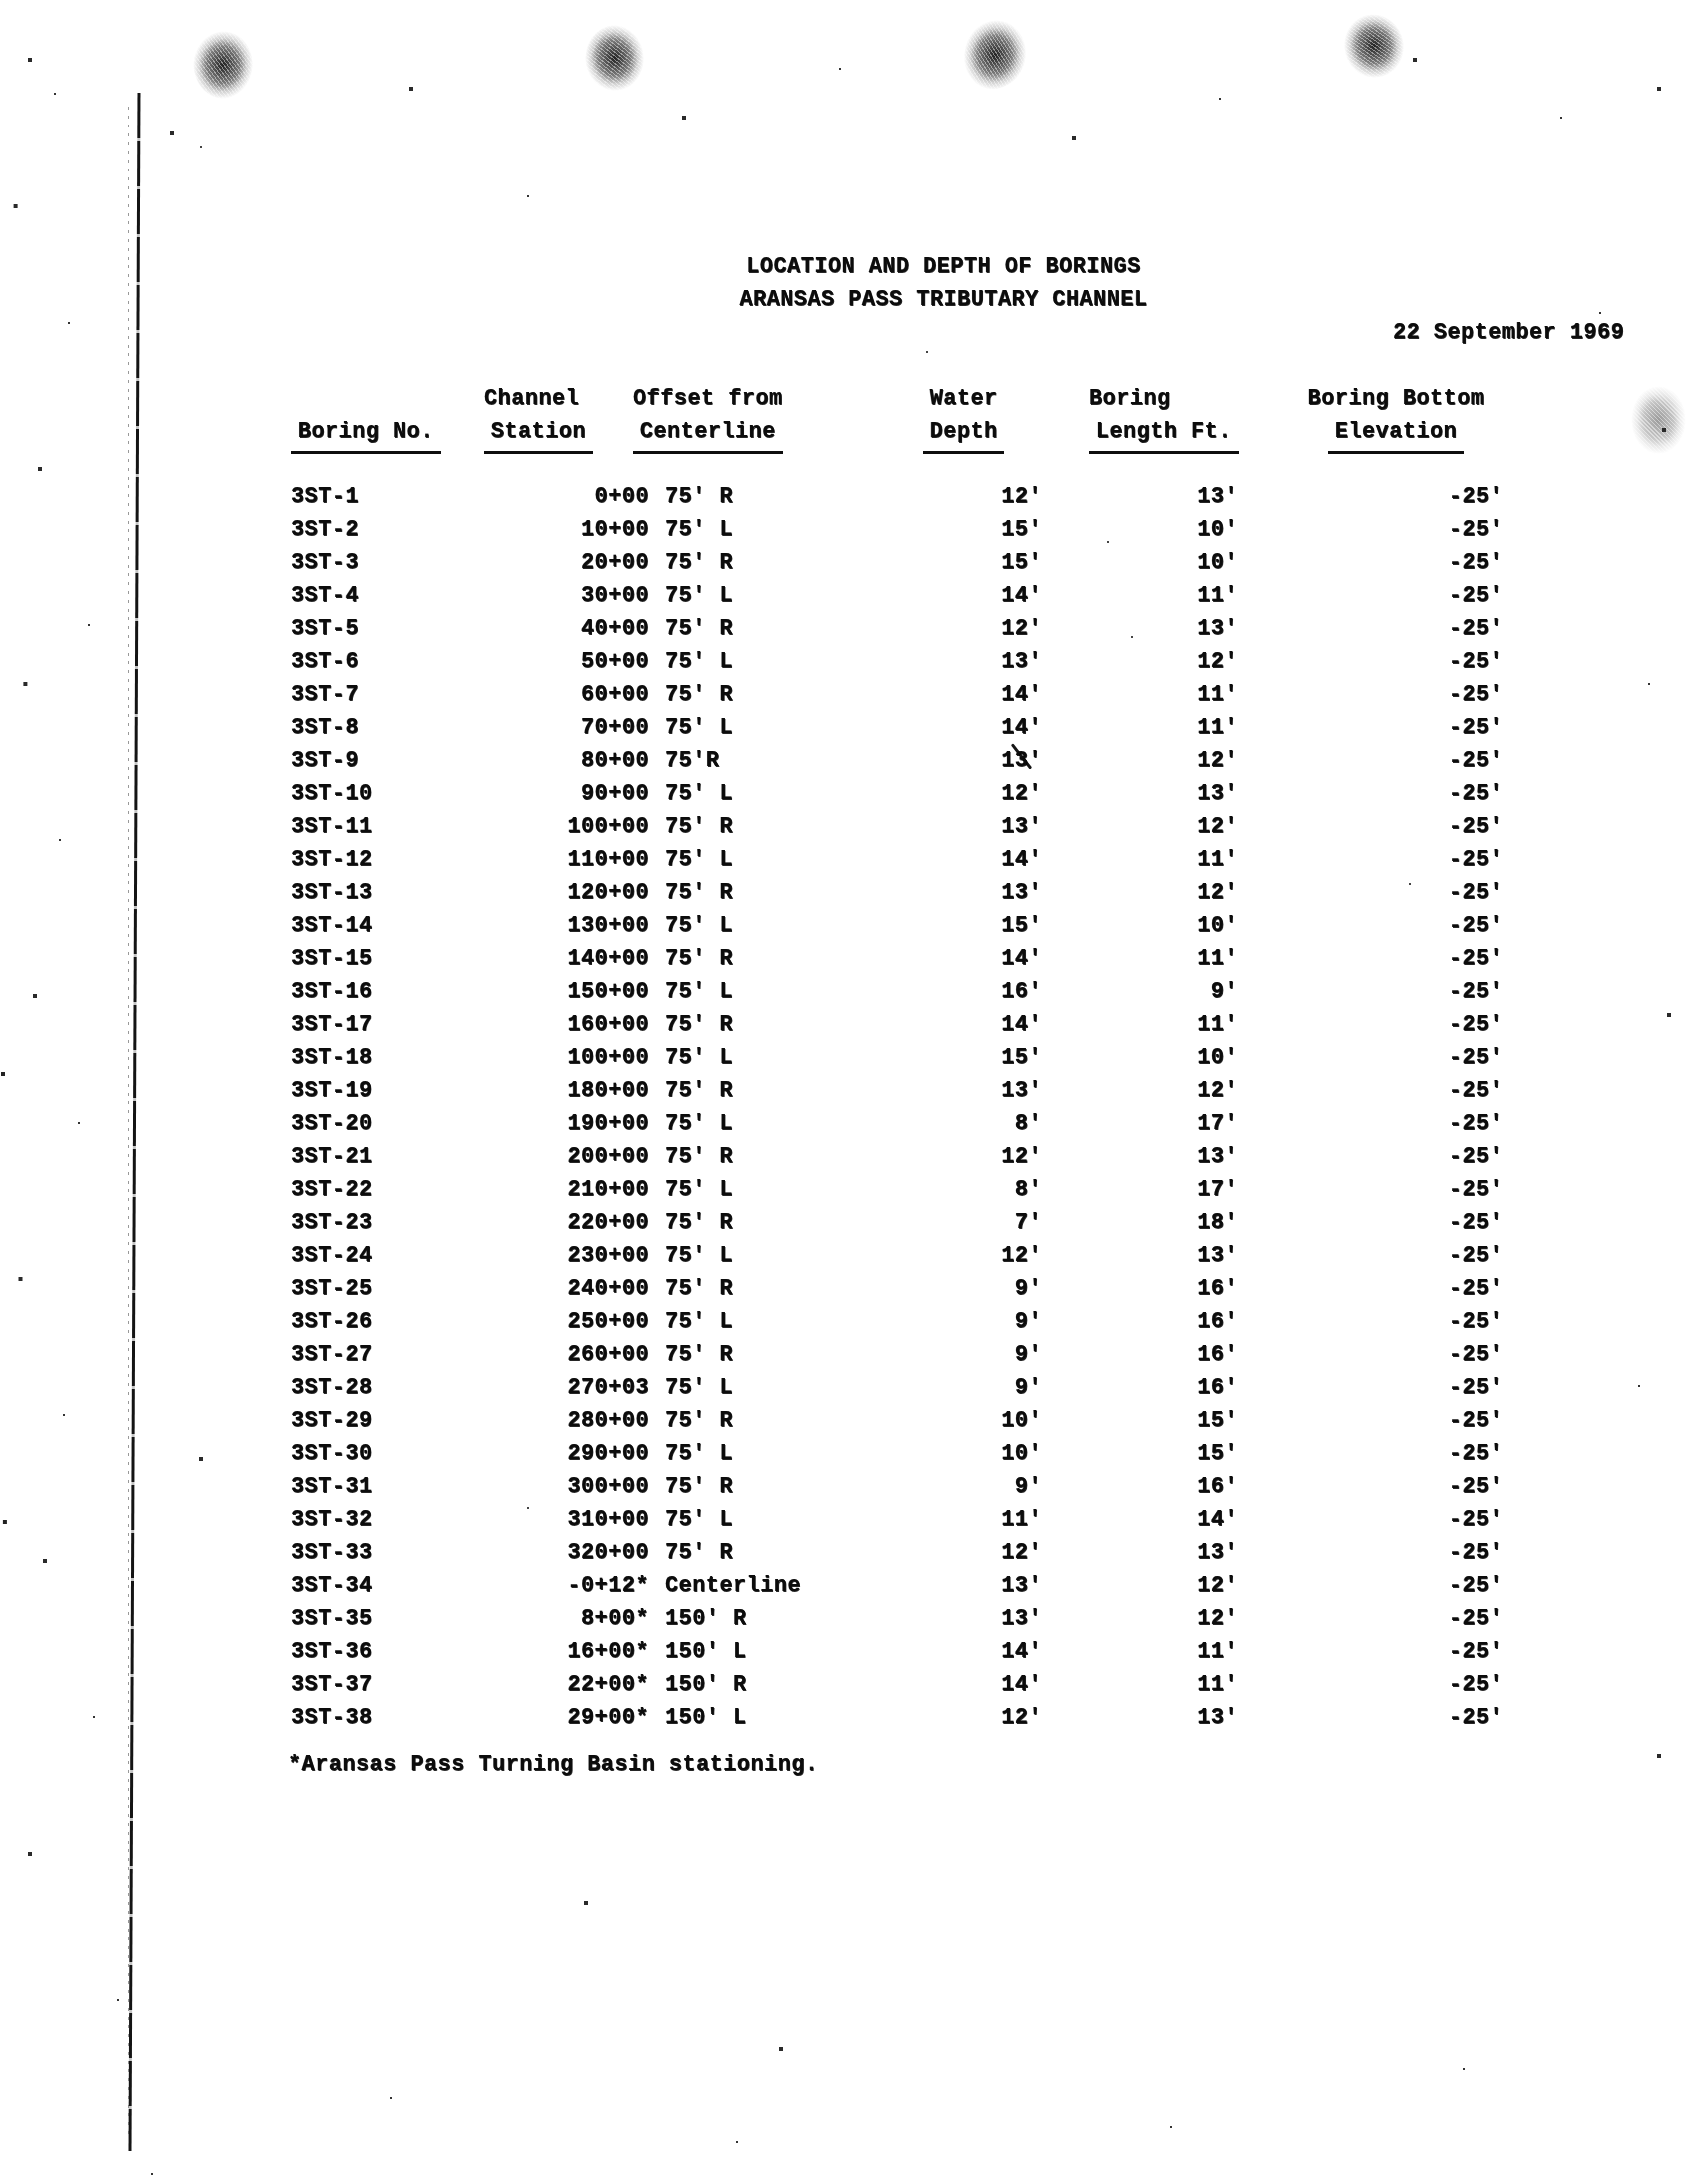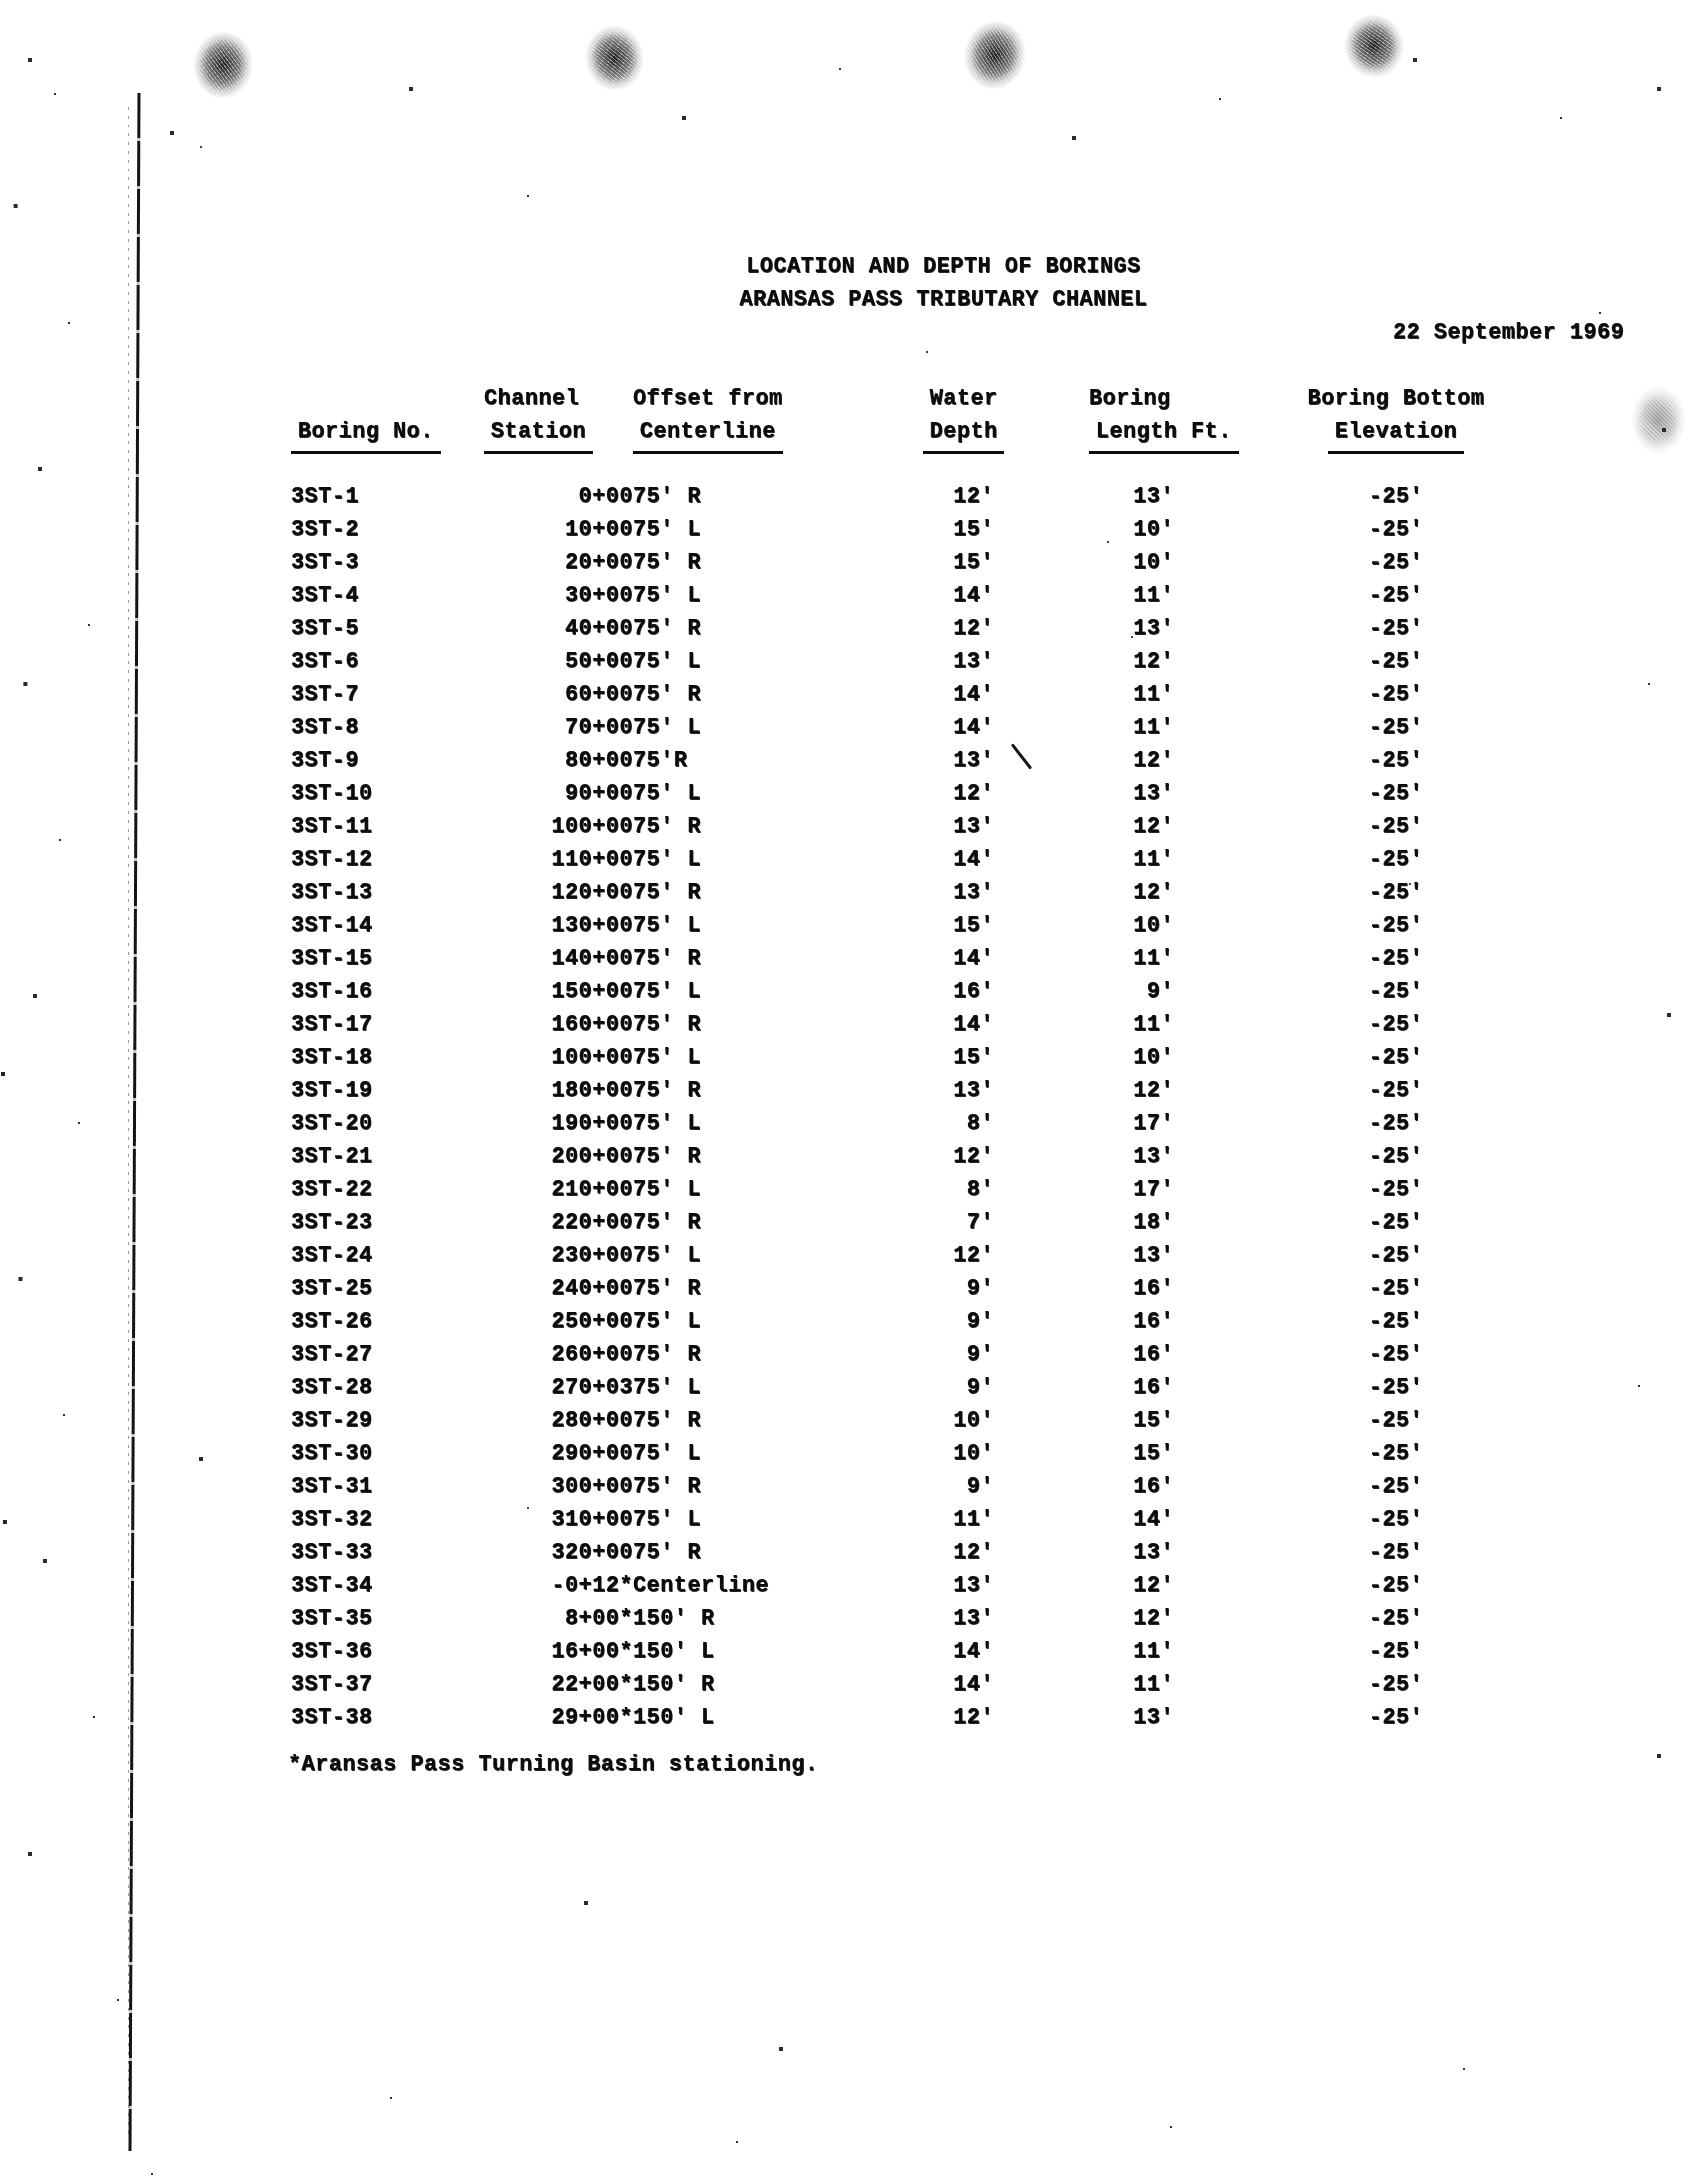--- a/index.html
+++ b/index.html
@@ -19,21 +19,21 @@
   
   .title-block{
     position:absolute; left:694px; top:250px; width:499px;
     text-align:center; line-height:33px; white-space:nowrap;
   }
   .date{ position:absolute; left:1363px; top:316px; line-height:33px; white-space:nowrap;margin-left:30px; }
 
   
   .thead{ position:absolute; left:291px; top:382px; }
   .tbody{ position:absolute; left:291px; top:480px; }
-  .tr{ display:flex; height:33px; line-height:33px; }
+  .tr{ display:flex; height:33px; line-height:33px;gap:16px; }
   .hrow{ display:flex; height:33px; line-height:33px; }
   .cell{ white-space:pre; overflow:visible; }
   .c1{ width:176px; text-align:left; }
   .c2{ width:166px; text-align:right; }
   .c3{ width:273px; text-align:left; }
   .c4{ width:88px;  text-align:right; }
   .c5{ width:180px; text-align:right; }
   .c6{ width:444px; text-align:center; }
   .hdr-c2{ position:relative; left:17px; text-align:left; }
   .hdr-c4{ position:relative; left:13.7px; text-align:center; }

